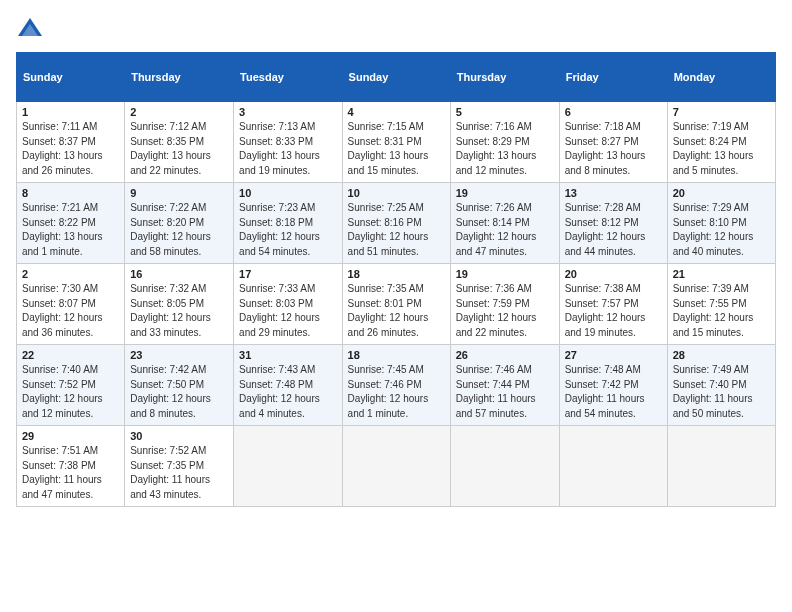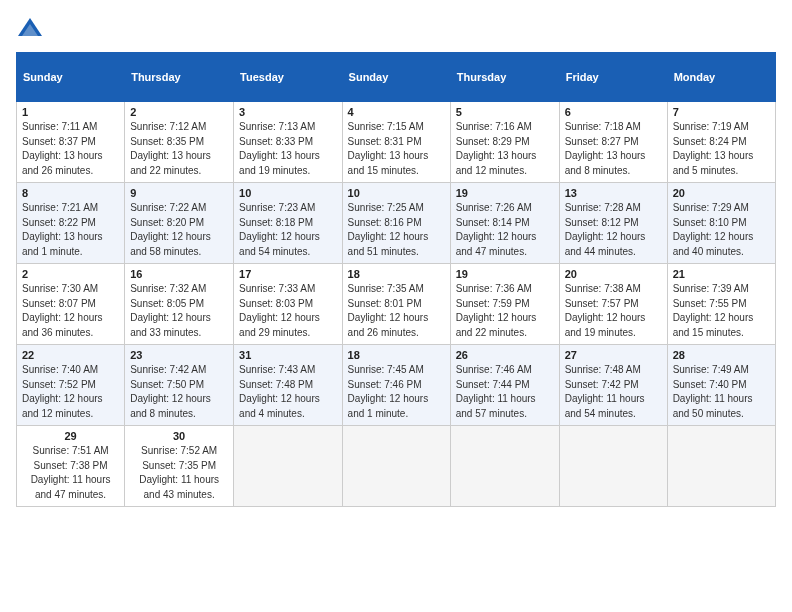--- a/index.html
+++ b/index.html
@@ -75,21 +75,20 @@
     .calendar td {
       border: 1px solid #ccc;
       vertical-align: top;
       padding: 4px 5px;
       width: 113px;
       height: 80px;
       background: #fff;
     }
     .calendar tr:last-child td {
       height: 68px;
-      text-align: center;
     }
     .day-num {
       font-size: 11px;
       font-weight: bold;
       color: #222;
       display: block;
       margin-bottom: 2px;
     }
     .day-info {
       color: #333;

